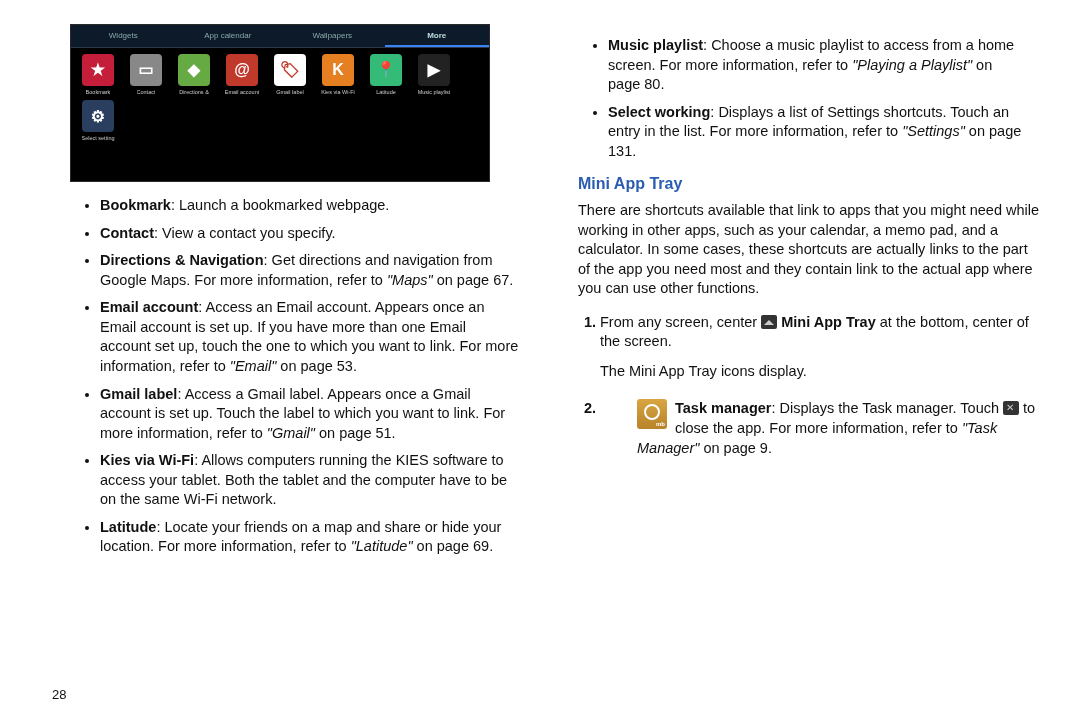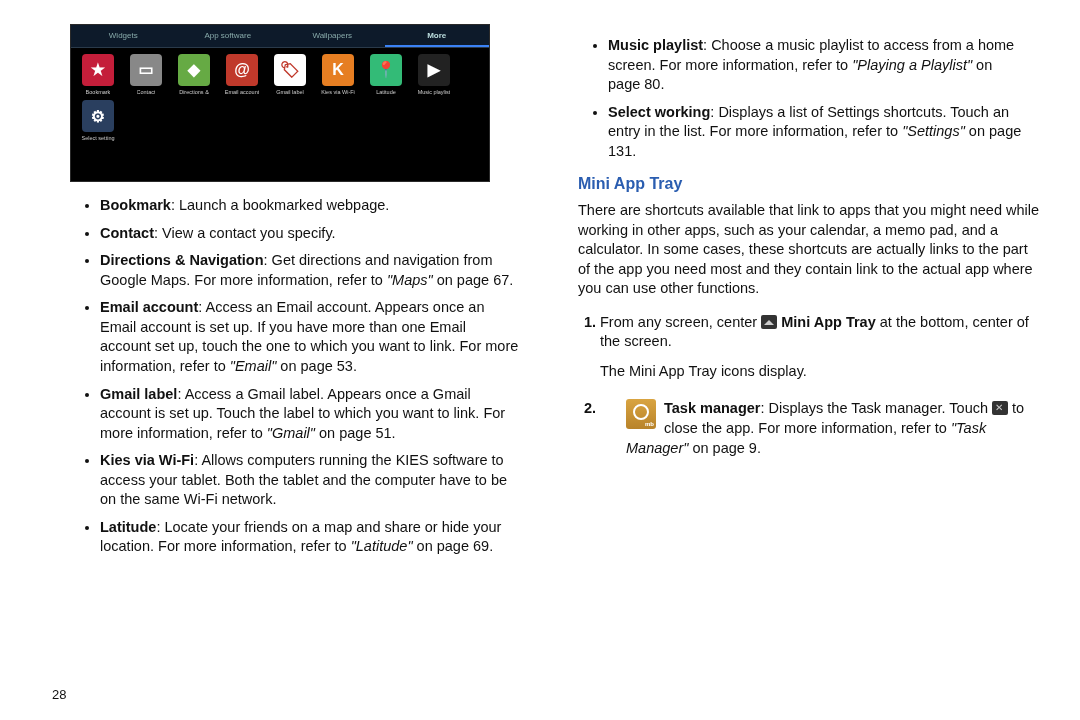--- a/index.html
+++ b/index.html
@@ -159,39 +159,39 @@
   .task-icon::after {
     content: "mb";
     position: absolute;
     bottom: 1px;
     right: 2px;
     font-size: 6px;
     color: #fff;
     font-weight: bold;
   }
   .sub-entry {
-    margin-left: 26px;
+    margin-left: 37px;
     overflow: hidden;
   }
   .pagenum {
     position: absolute;
     left: 52px;
     bottom: 18px;
     font-size: 13px;
   }
 </style>
 </head>
 <body>
 
 <div class="page">
   <div class="col">
     <div class="screenshot">
       <div class="tabbar">
         <div class="tab">Widgets</div>
-        <div class="tab">App software</div>
+        <div class="tab">App calendar</div>
         <div class="tab">Wallpapers</div>
         <div class="tab active">More</div>
       </div>
       <div class="iconrow" id="row1">
           <div class="appicon">
             <div class="sq" style="background: rgb(196, 30, 58);">★</div>
             <div class="lbl">Bookmark</div>
           </div>
           <div class="appicon">
             <div class="sq" style="background: rgb(136, 136, 136);">▭</div>

